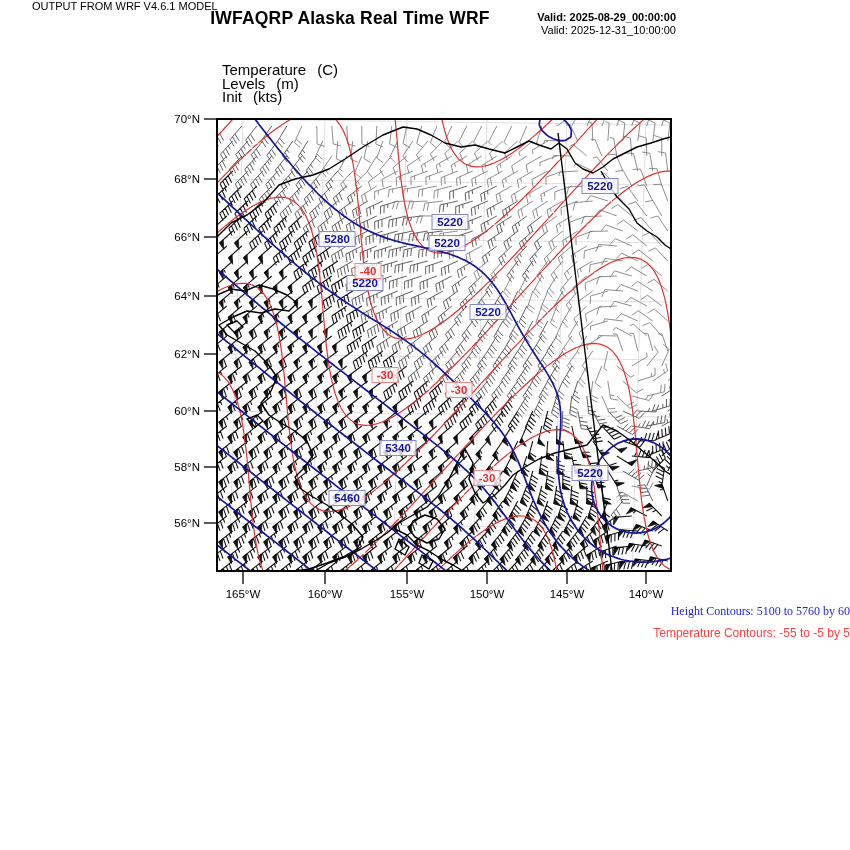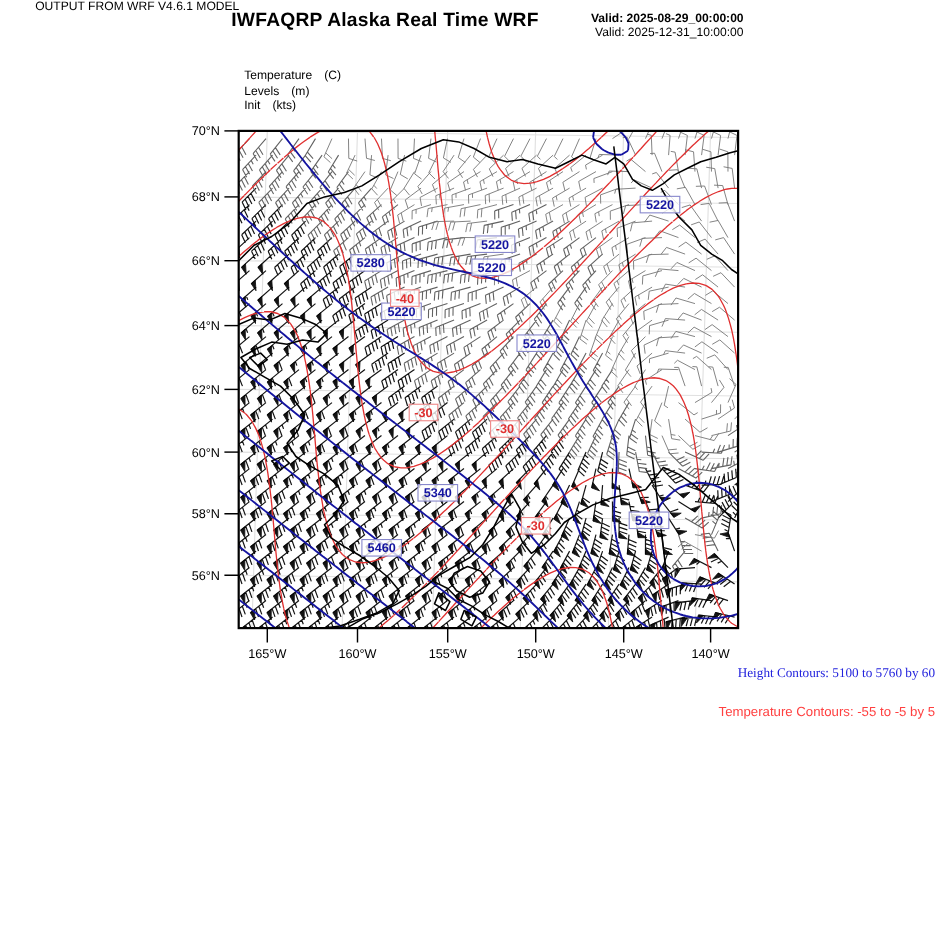--- a/index.html
+++ b/index.html
@@ -2,25 +2,25 @@
 <html><head>
 <meta charset="utf-8">
 <style>
   html,body{margin:0;padding:0;background:#ffffff;}
   #page{position:relative;width:850px;height:688px;background:#fff;overflow:hidden;
         font-family:"Liberation Sans", sans-serif;color:#000;}
   .abs{position:absolute;}
   #title{top:8px;left:0;width:700px;text-align:center;font-size:17.5px;font-weight:bold;letter-spacing:.2px;}
   #initblock{top:11px;right:174px;text-align:right;font-size:11px;line-height:13px;}
   #initblock .b{font-weight:bold;}
-  #legend{top:63px;left:222px;font-size:11px;line-height:13.5px;}
+  #legend{top:63px;left:222px;font-size:15px;line-height:13.5px;}
   #legend .unit{margin-left:11px;}
   #captions{right:178px;text-align:right;font-size:12px;}
   #cap-h{top:604px;}
-  #cap-t{top:626px;margin-top:14px;}
+  #cap-t{top:626px;}
   #footer{left:222px;top:812px;font-size:11px;line-height:13px;margin-left:32px;}
   svg text{font-family:"Liberation Sans", sans-serif;}
 </style>
 </head>
 <body>
 
 <div id="page">
 
   <div id="title" class="abs">IWFAQRP Alaska Real Time WRF</div>
 

